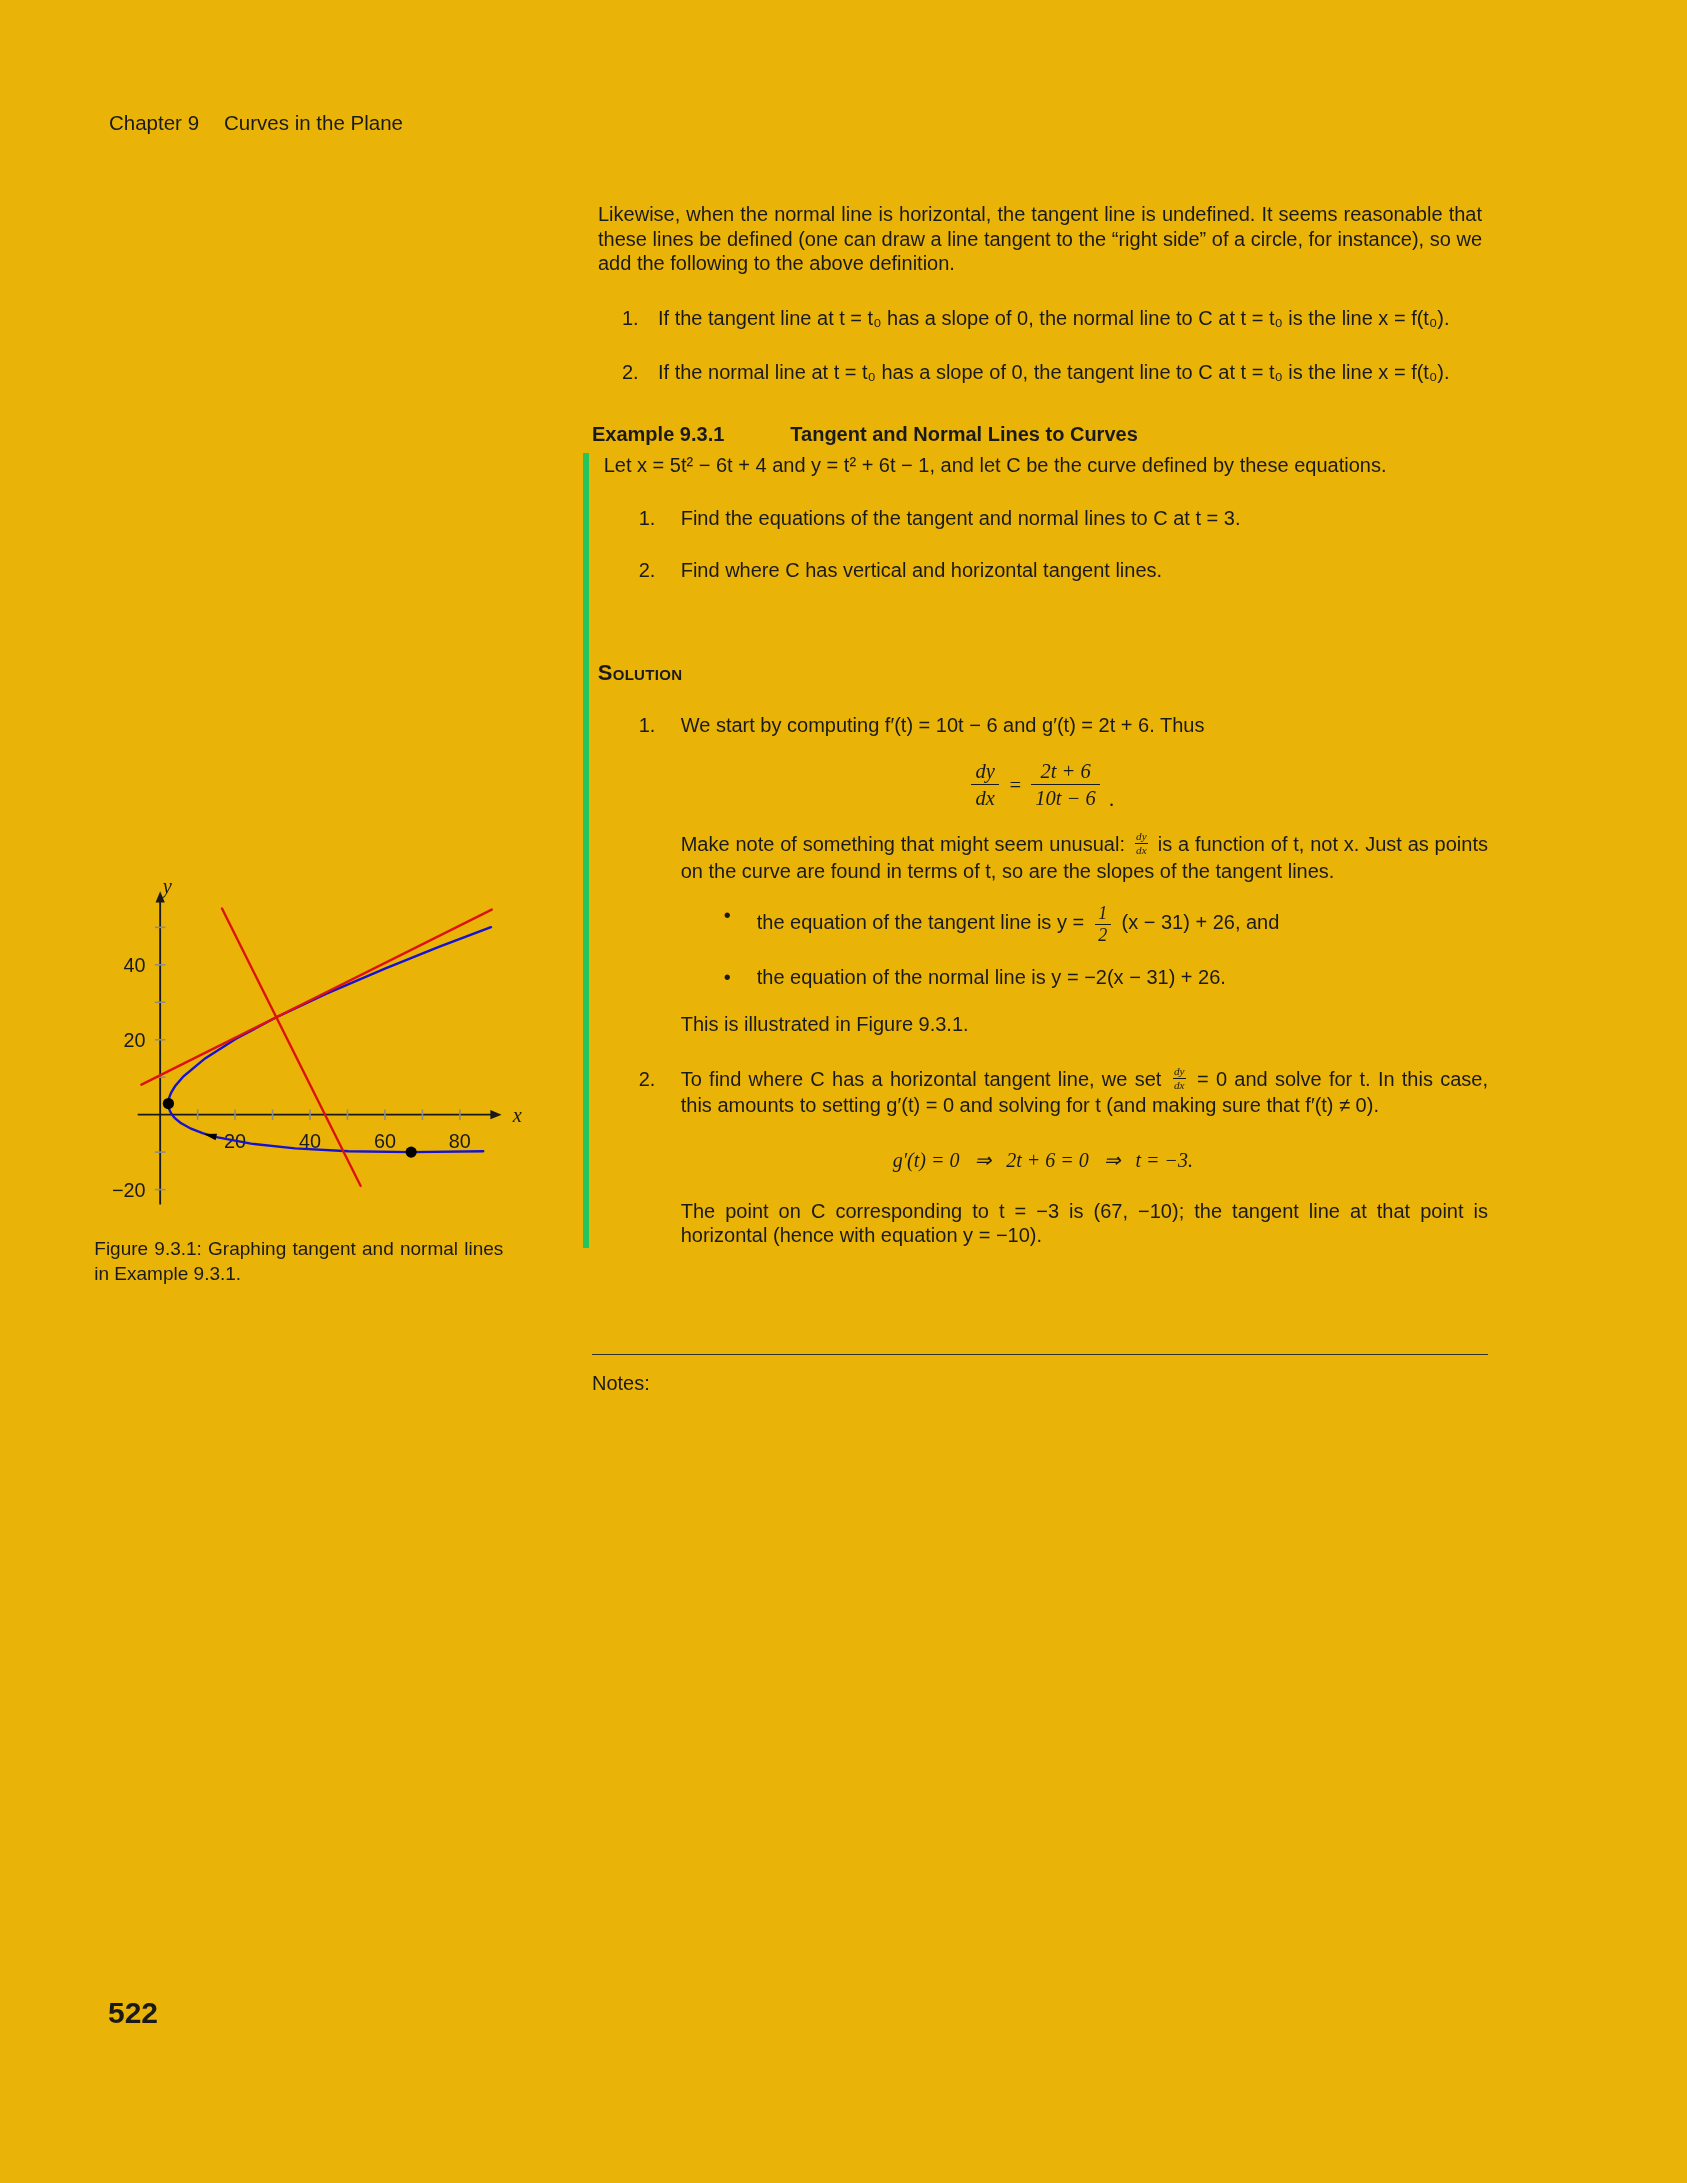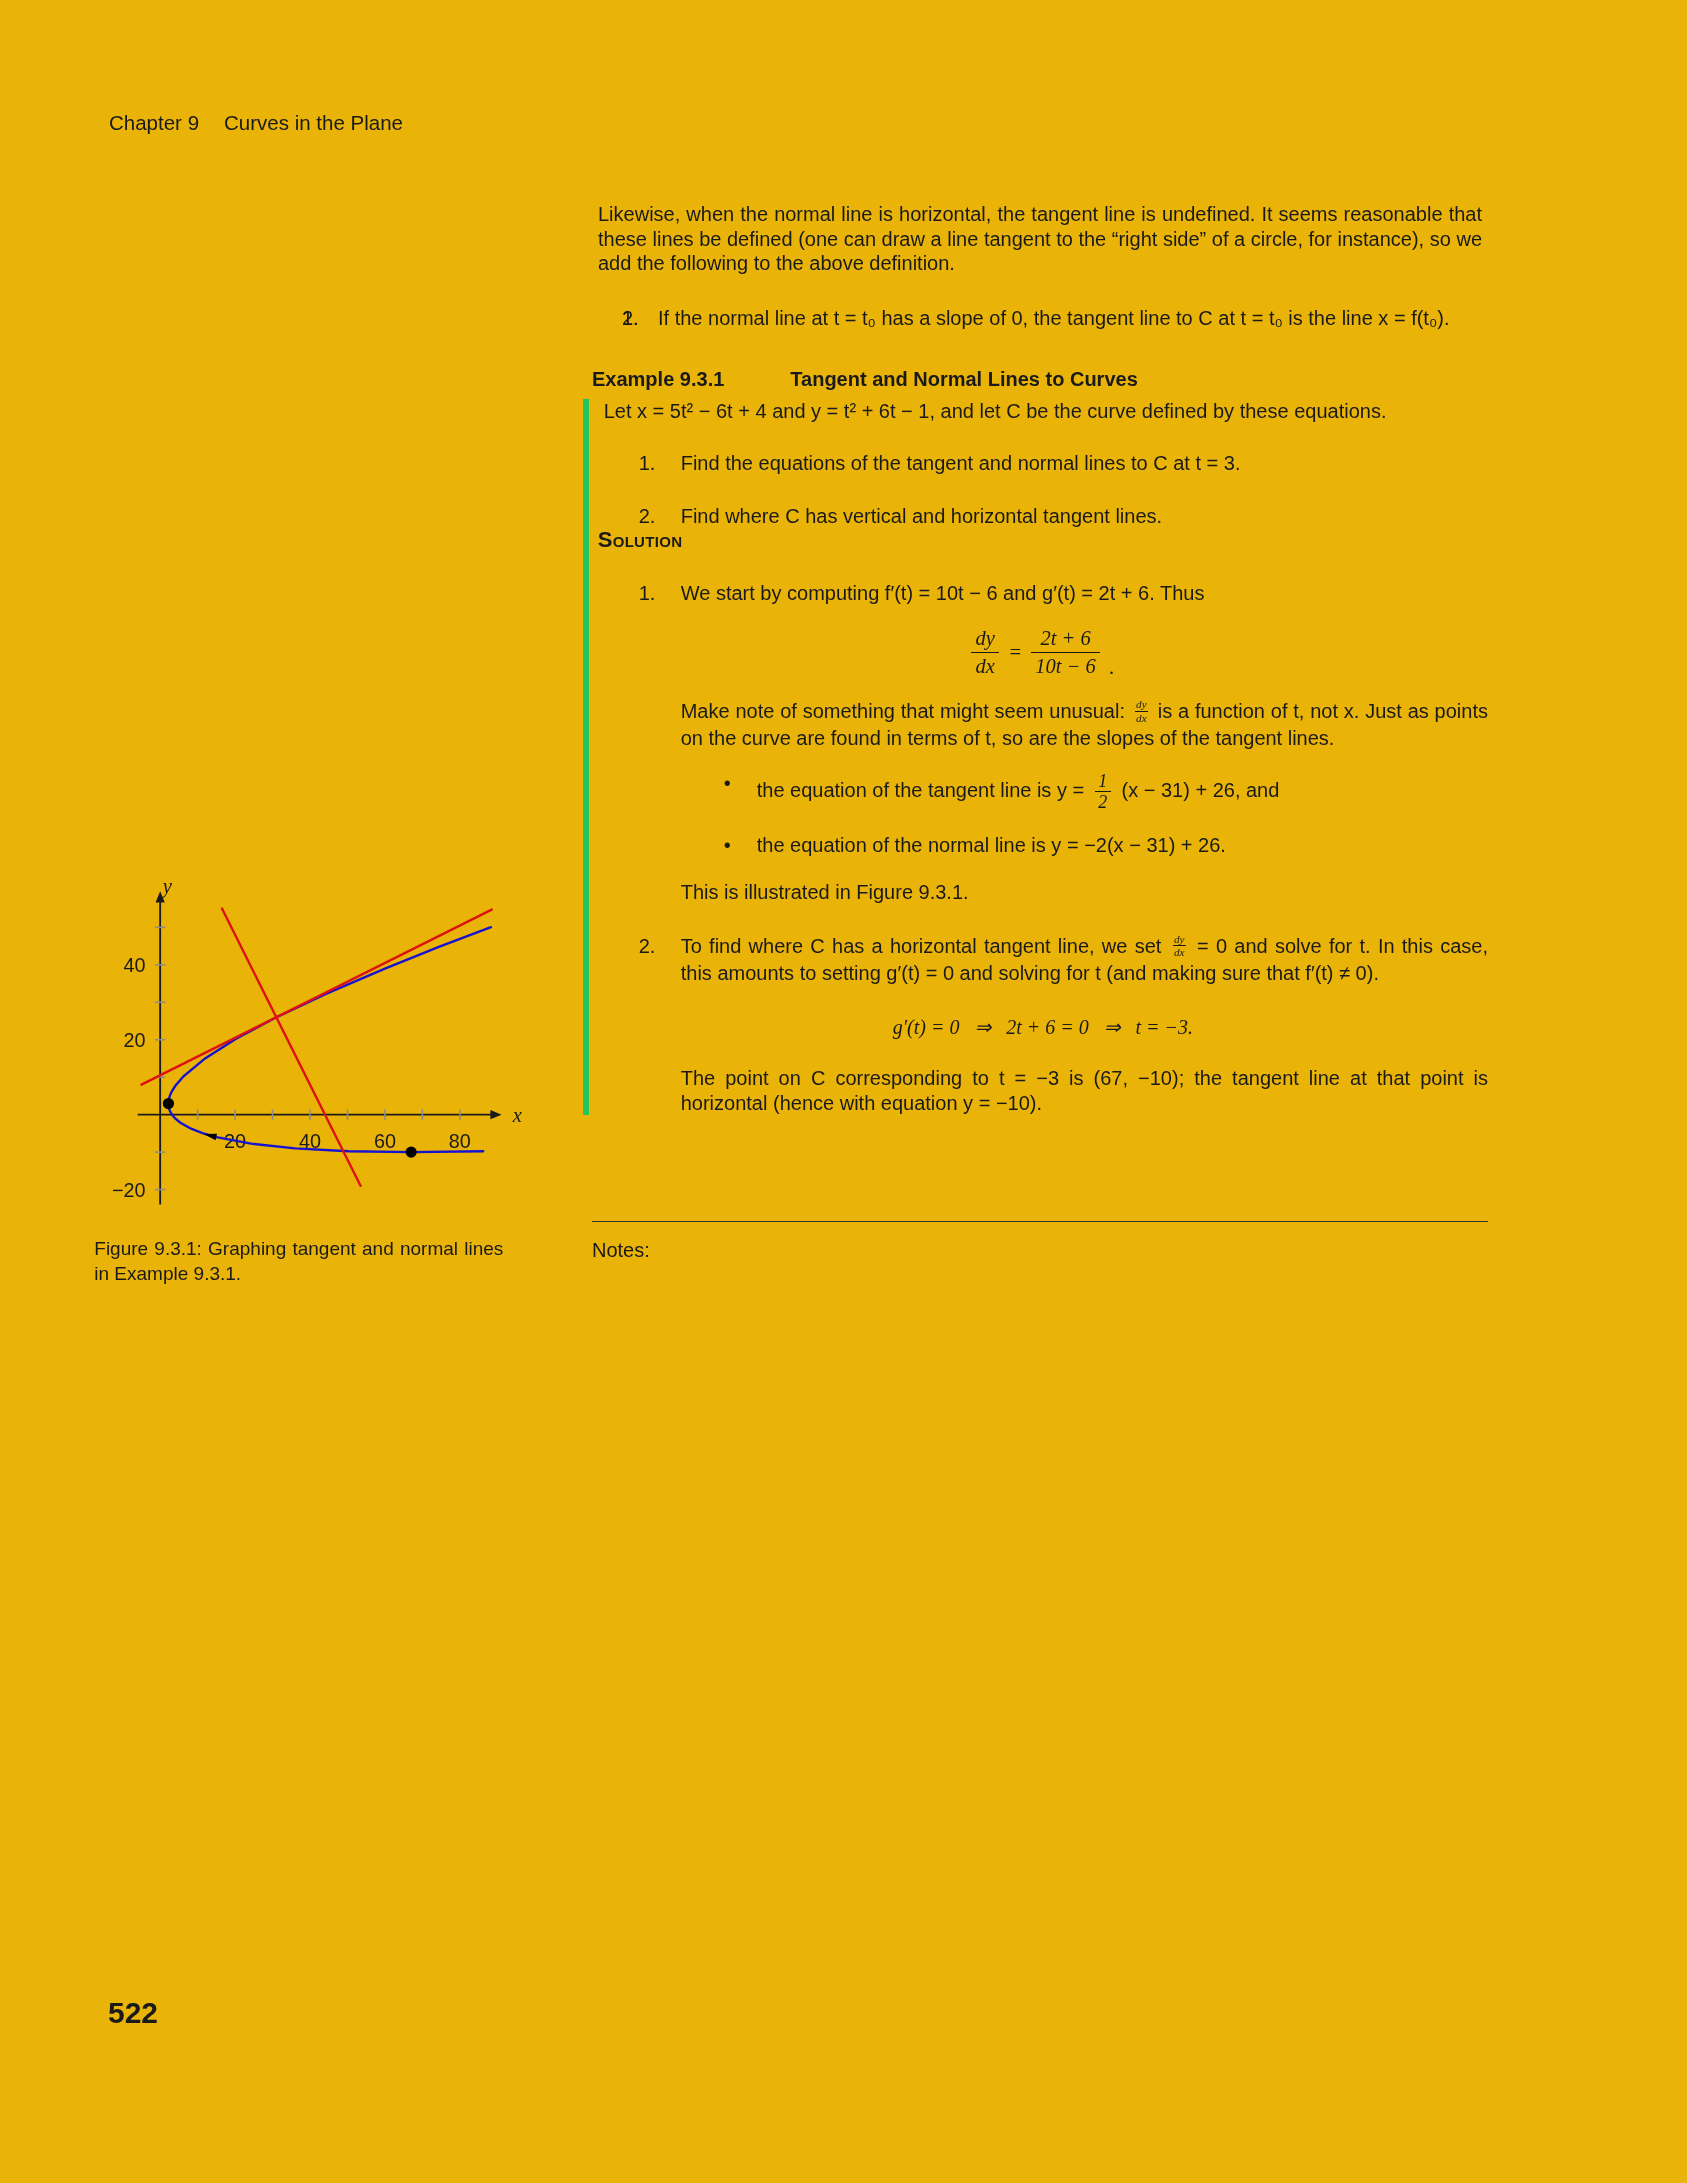--- a/index.html
+++ b/index.html
@@ -30,21 +30,21 @@
   .li{position:relative;padding-left:66px;margin-top:30px;text-align:justify;}
   .li .num{position:absolute;left:30px;}
 
   .example{margin-top:37px;}
   .ex-title{font-weight:bold;margin-bottom:7.3px;}
   .ex-title .lbl{margin-right:66px;}
   .ex-body{border-left:6px solid #22c55e;margin-left:-9.3px;padding-left:9px;}
   .ex-li{position:relative;padding-left:83px;margin-top:28px;}
   .ex-li .num{position:absolute;left:41px;}
 
-  .sol-head{font-weight:bold;font-variant:small-caps;
+  .sol-head{margin-top:78px;font-weight:bold;font-variant:small-caps;
             font-size:22px;letter-spacing:0.3px;}
   .step{position:relative;padding-left:83px;margin-top:28px;text-align:justify;}
   .step .num{position:absolute;left:41px;}
   .sub{padding-left:83px;margin-top:17px;text-align:justify;}
 
   
   .display-eq{display:flex;justify-content:center;align-items:center;gap:9.3px;
               margin:20px 0 20px 0;font-style:italic;font-size:20.5px;
               font-family:"Liberation Serif",serif;}
   .dfrac{display:inline-flex;flex-direction:column;align-items:center;line-height:26.5px;}
@@ -121,20 +121,21 @@
       </svg>
     <p class="caption">Figure 9.3.1:  Graphing tangent and normal lines in Example 9.3.1.</p>
   </div>
 
   <div class="main-col">
 
     <p class="just">Likewise, when the normal line is horizontal, the tangent line is undefined.  It seems reasonable that these lines be defined (one can draw a line tangent to the “right side” of a circle, for instance), so we add the following to the above definition.</p>
 
     <div class="li">
       <span class="num">1.</span>
+      <span>If the tangent line at t = t₀ has a slope of 0, the normal line to C at t = t₀ is the line x = f(t₀).</span>
     </div>
     <div class="li">
       <span class="num">2.</span>
       <span>If the normal line at t = t₀ has a slope of 0, the tangent line to C at t = t₀ is the line x = f(t₀).</span>
     </div>
 
     <div class="example">
       <div class="ex-title">
         <span class="lbl">Example 9.3.1</span><span>Tangent and Normal Lines to Curves</span>
       </div>

